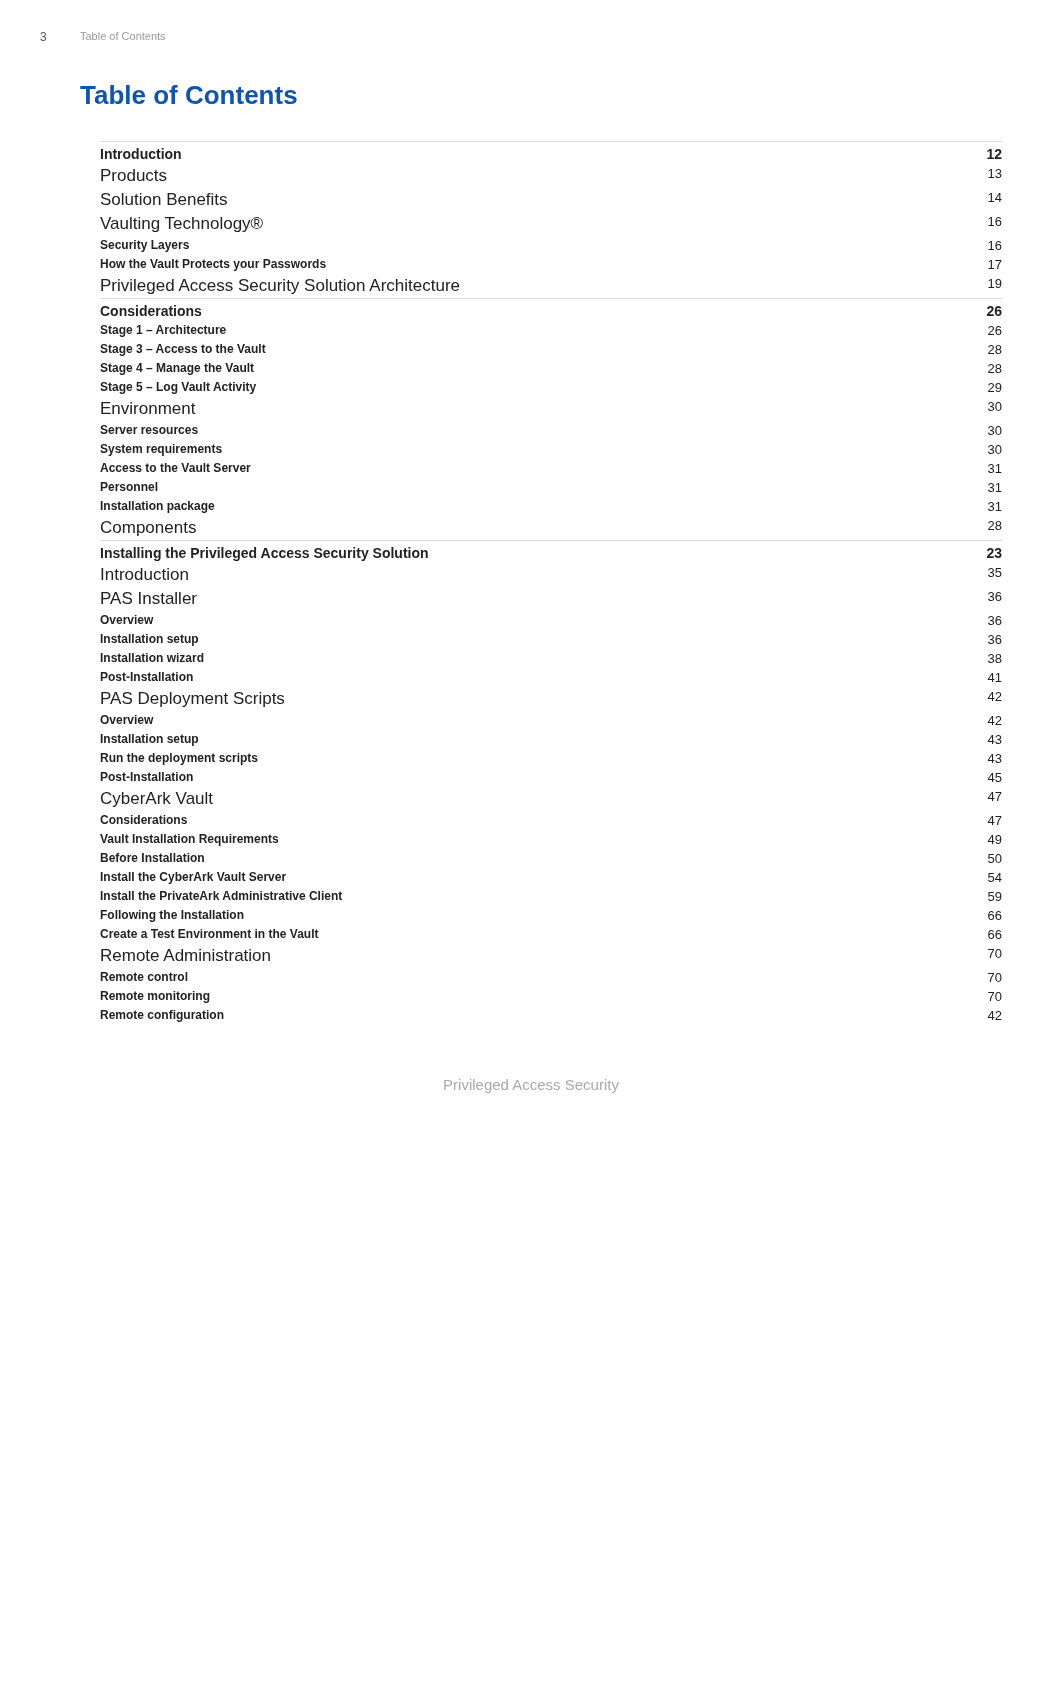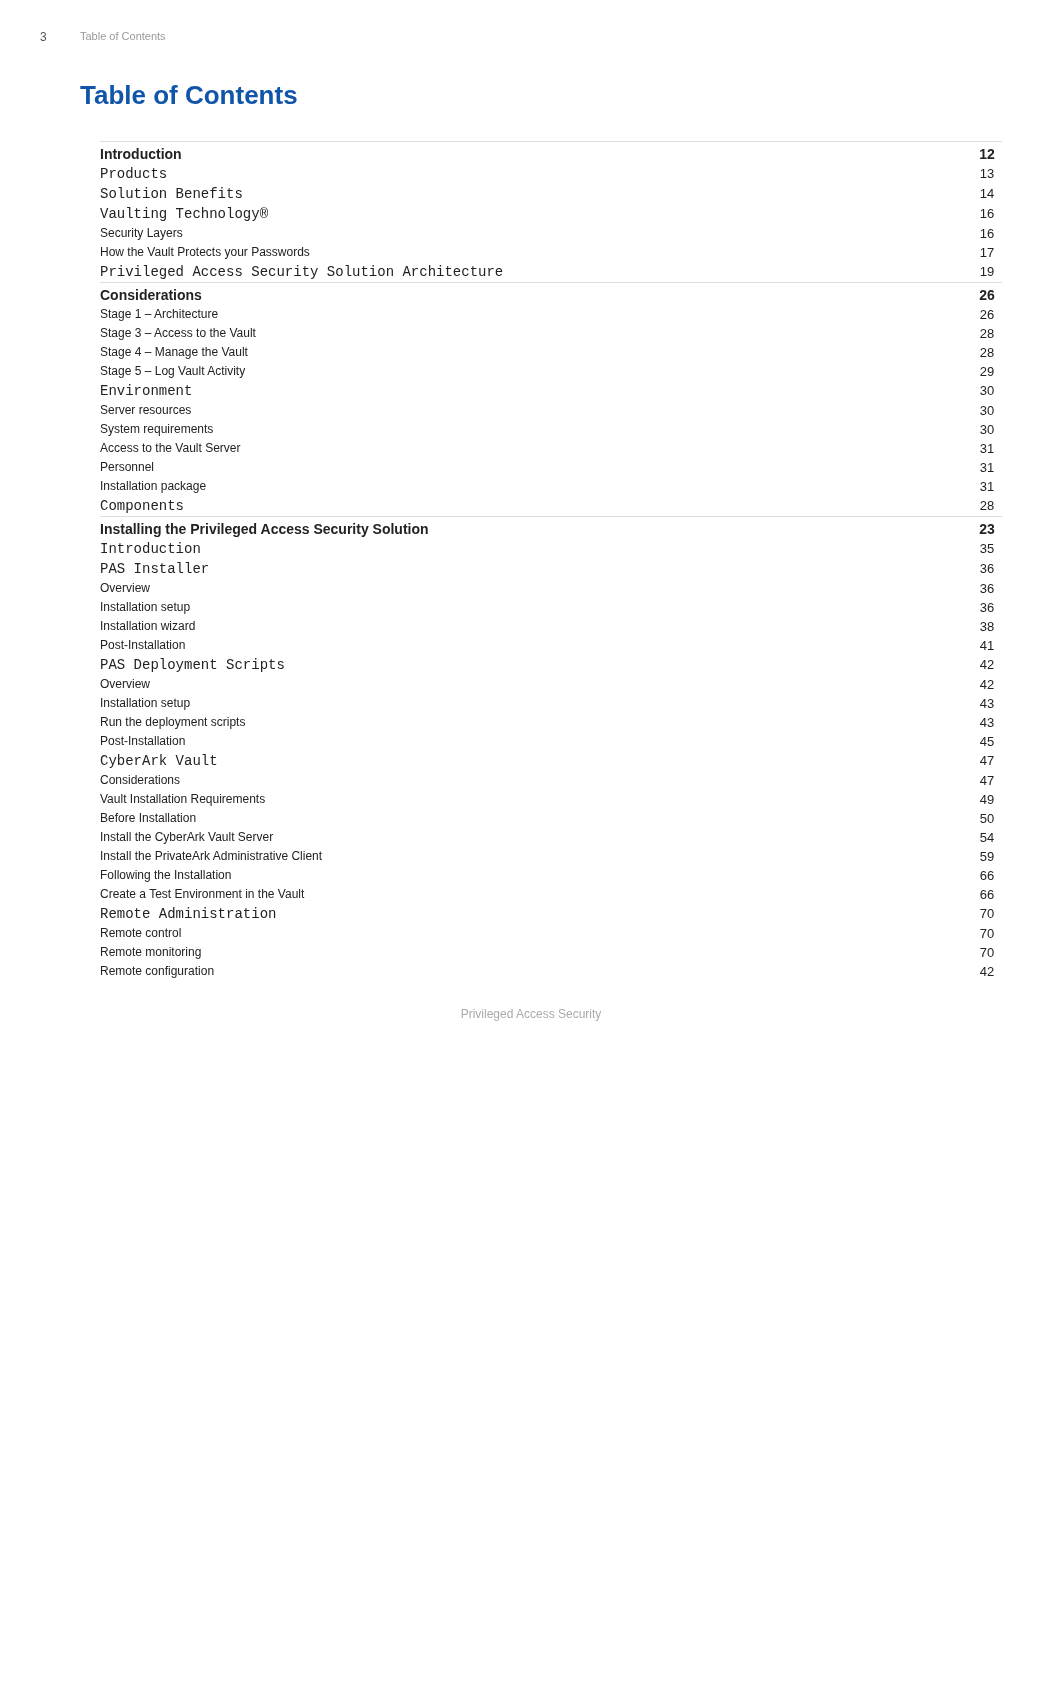--- a/index.html
+++ b/index.html
@@ -40,38 +40,38 @@
     .toc-table {
       width: 100%;
       border-collapse: collapse;
       margin-left: 20px;
     }
     .toc-table tr td {
       padding: 2px 0;
       vertical-align: top;
     }
     .toc-table tr td.page-col {
-      text-align: center;
+      text-align: right;
       white-space: nowrap;
       padding-left: 10px;
       width: 40px;
     }
     .toc-table tr.divider td {
       border-top: 1px solid #ddd;
       padding-top: 4px;
     }
     .level0 { font-weight: bold; font-size: 14px; padding-top: 6px; padding-bottom: 2px; }
-    .level1 { padding-left: 20px; font-size: 14px; font-family: Liberation Mono, monospace; }
-    .level2 { padding-left: 40px; font-size: 12px; }
+    .level1 { padding-left: 20px; font-size: 17px; }
+    .level2 { padding-left: 40px; font-size: 12px; font-weight: bold; }
     .footer-label {
       position: absolute;
-      bottom: 40px;
+      bottom: 12px;
       left: 50%;
       transform: translateX(-50%);
-      font-size: 12px;
+      font-size: 15px;
       color: #aaa;
     }
   </style>
 </head>
 <body>
 
 <div class="page-wrapper">
   <span class="page-number">3</span>
   <span class="header-label">Table of Contents</span>
 

